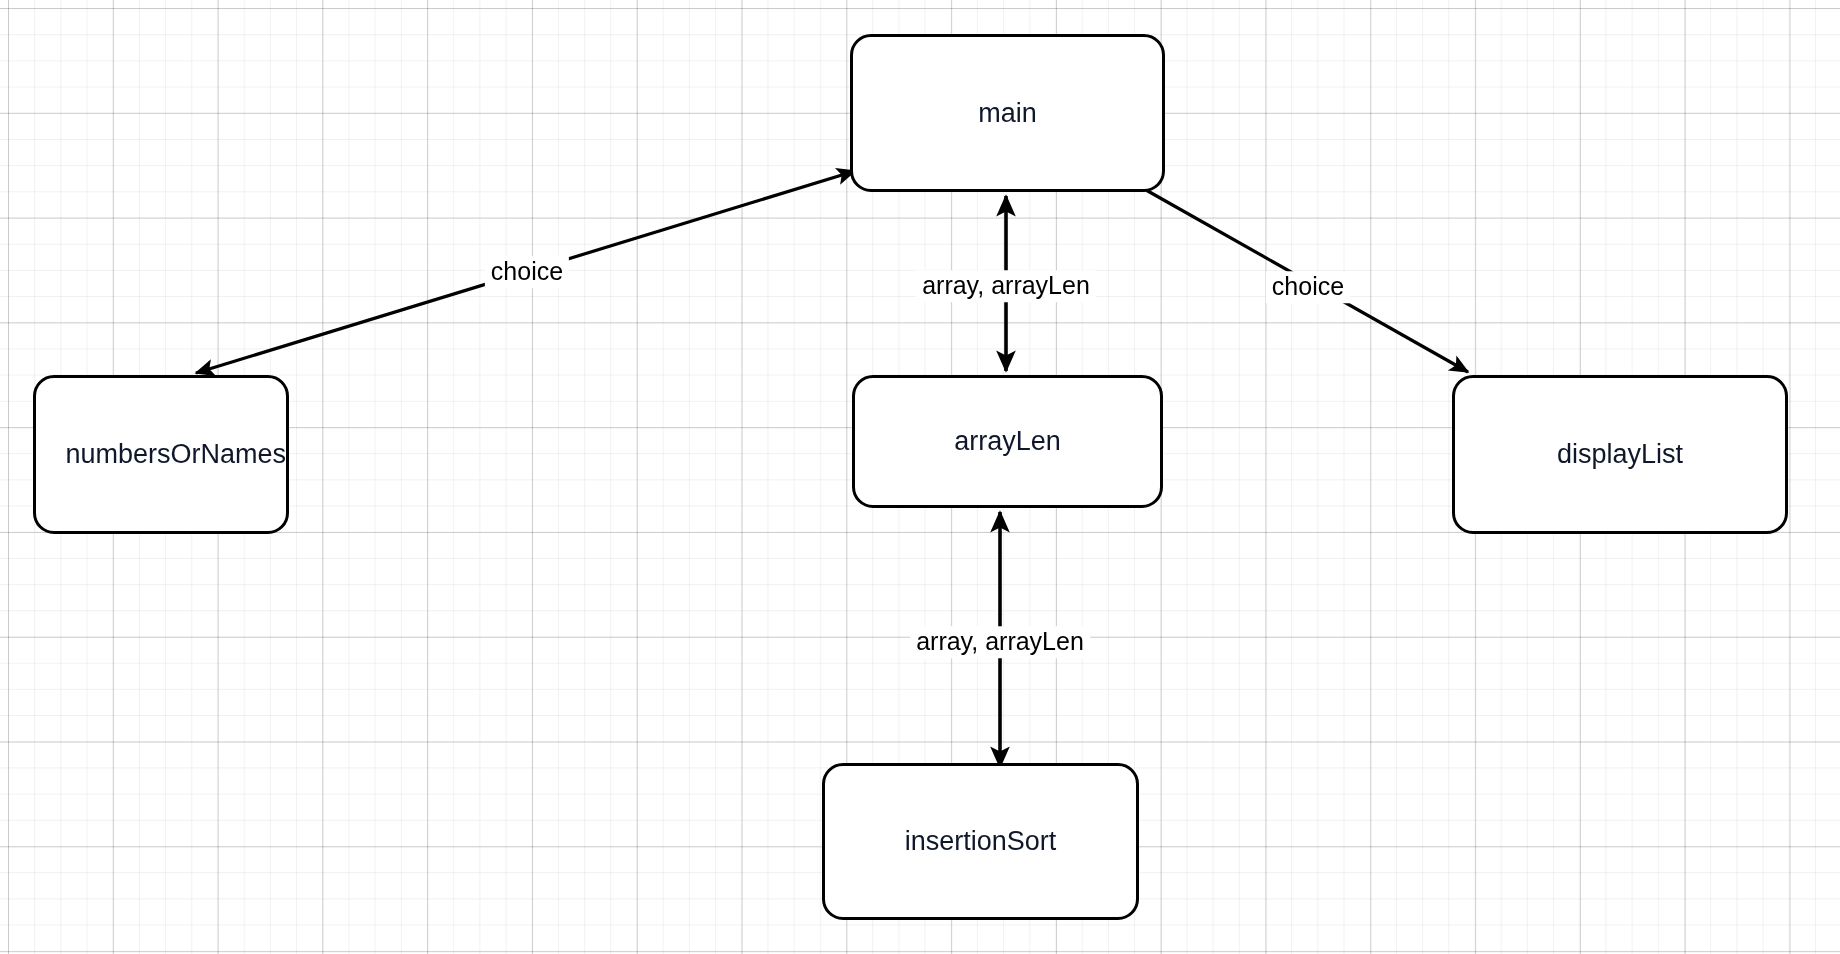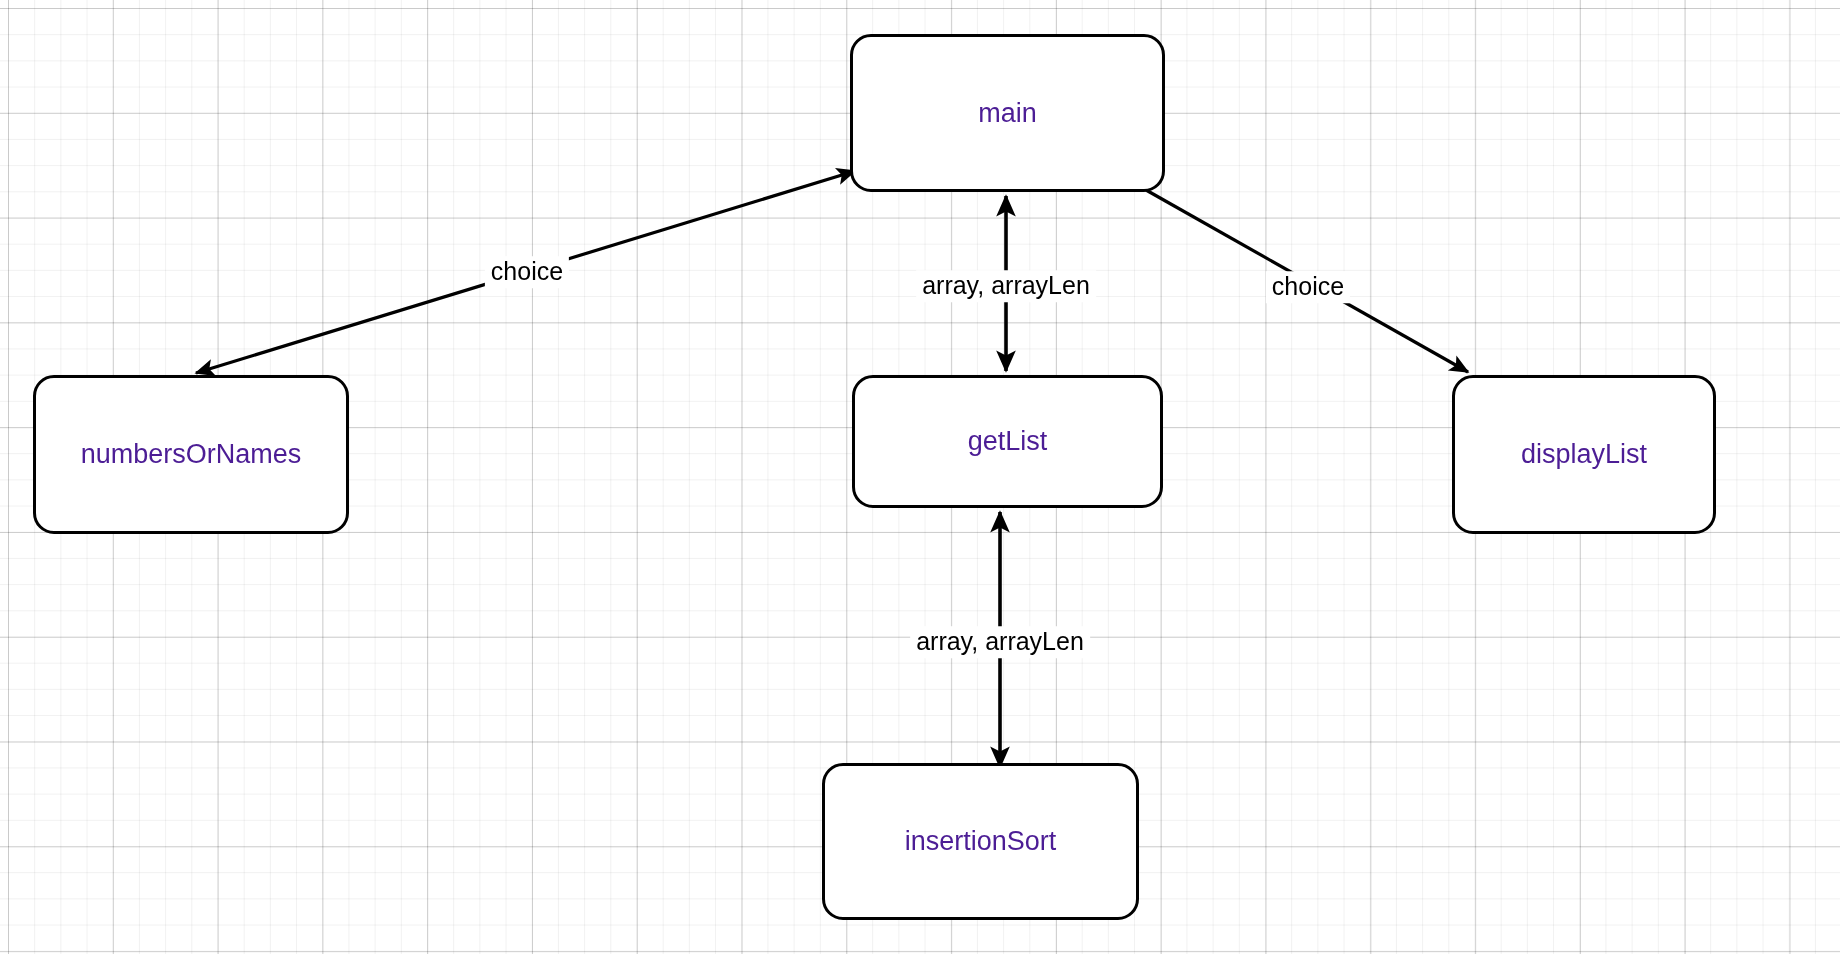--- a/index.html
+++ b/index.html
@@ -37,21 +37,21 @@
     position: absolute;
     box-sizing: border-box;
     background: #ffffff;
     border: 3px solid #000000;
     border-radius: 21px;
     display: flex;
     align-items: center;
     justify-content: center;
     font-family: "Liberation Sans", sans-serif;
     font-size: 27px;
-    color: #4c1d95;
+    color: #0f172a;
     line-height: 1;
     white-space: nowrap;
   }
   .edge-label {
     position: absolute;
     transform: translate(-50%, -50%);
     background: #ffffff;
     padding: 2px 6px;
     font-family: "Liberation Sans", sans-serif;
     font-size: 25px;
@@ -81,29 +81,29 @@
 
     <line x1="1146" y1="190" x2="1468" y2="372" stroke="#000000" stroke-width="3.2" marker-end="url(#arrowEnd)"></line>
 
     <line x1="1000" y1="512" x2="1000" y2="767" stroke="#000000" stroke-width="3.6" marker-start="url(#arrowStart)" marker-end="url(#arrowEnd)"></line>
   </svg>
 
   <div class="node" style="left:850px; top:34px; width:315px; height:158px;">
     <span>main</span>
   </div>
 
-  <div class="node" style="left:33px; top:375px; width:316px; height:159px;">
+  <div class="node" style="left:33px; top:375px; width:256px; height:159px;justify-content:flex-end;">
     <span>numbersOrNames</span>
   </div>
 
   <div class="node" style="left:852px; top:375px; width:311px; height:133px;">
-    <span>getList</span>
+    <span>arrayLen</span>
   </div>
 
-  <div class="node" style="left:1452px; top:375px; width:264px; height:159px;">
+  <div class="node" style="left:1452px; top:375px; width:336px; height:159px;">
     <span>displayList</span>
   </div>
 
   <div class="node" style="left:822px; top:763px; width:317px; height:157px;">
     <span>insertionSort</span>
   </div>
 
   <div class="edge-label" style="left:527px; top:272px;">choice</div>
 
   <div class="edge-label" style="left:1006px; top:286px;">array, arrayLen</div>

